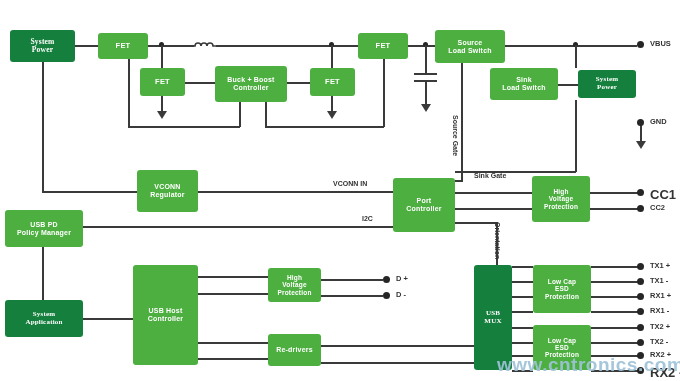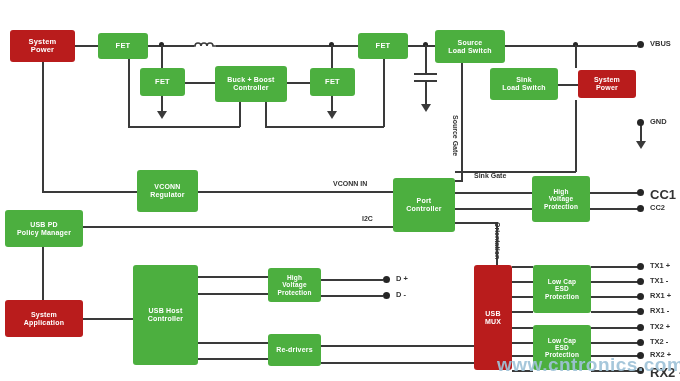--- a/index.html
+++ b/index.html
@@ -7,21 +7,21 @@
   #canvas{
     position:relative;width:680px;height:381px;background:#ffffff;overflow:hidden;
   }
   .blk{
     position:absolute;box-sizing:border-box;border-radius:3px;
     display:flex;align-items:center;justify-content:center;text-align:center;
     color:#ffffff;font-weight:bold;line-height:1.12;letter-spacing:.2px;
     white-space:pre-line;
   }
   .green{background:#4caf3f;}
-  .gray{background:#b91c1c;}
+  .gray{background:#15803d;font-family:Liberation Serif, serif;}
   .wire{position:absolute;background:#3a3a3a;}
   .h{height:1.6px;}
   .v{width:1.6px;}
   .pin{
     position:absolute;width:7px;height:7px;border-radius:50%;background:#262626;
   }
   .lbl{
     position:absolute;color:#333333;font-weight:bold;white-space:nowrap;
   }
   .vlbl{

